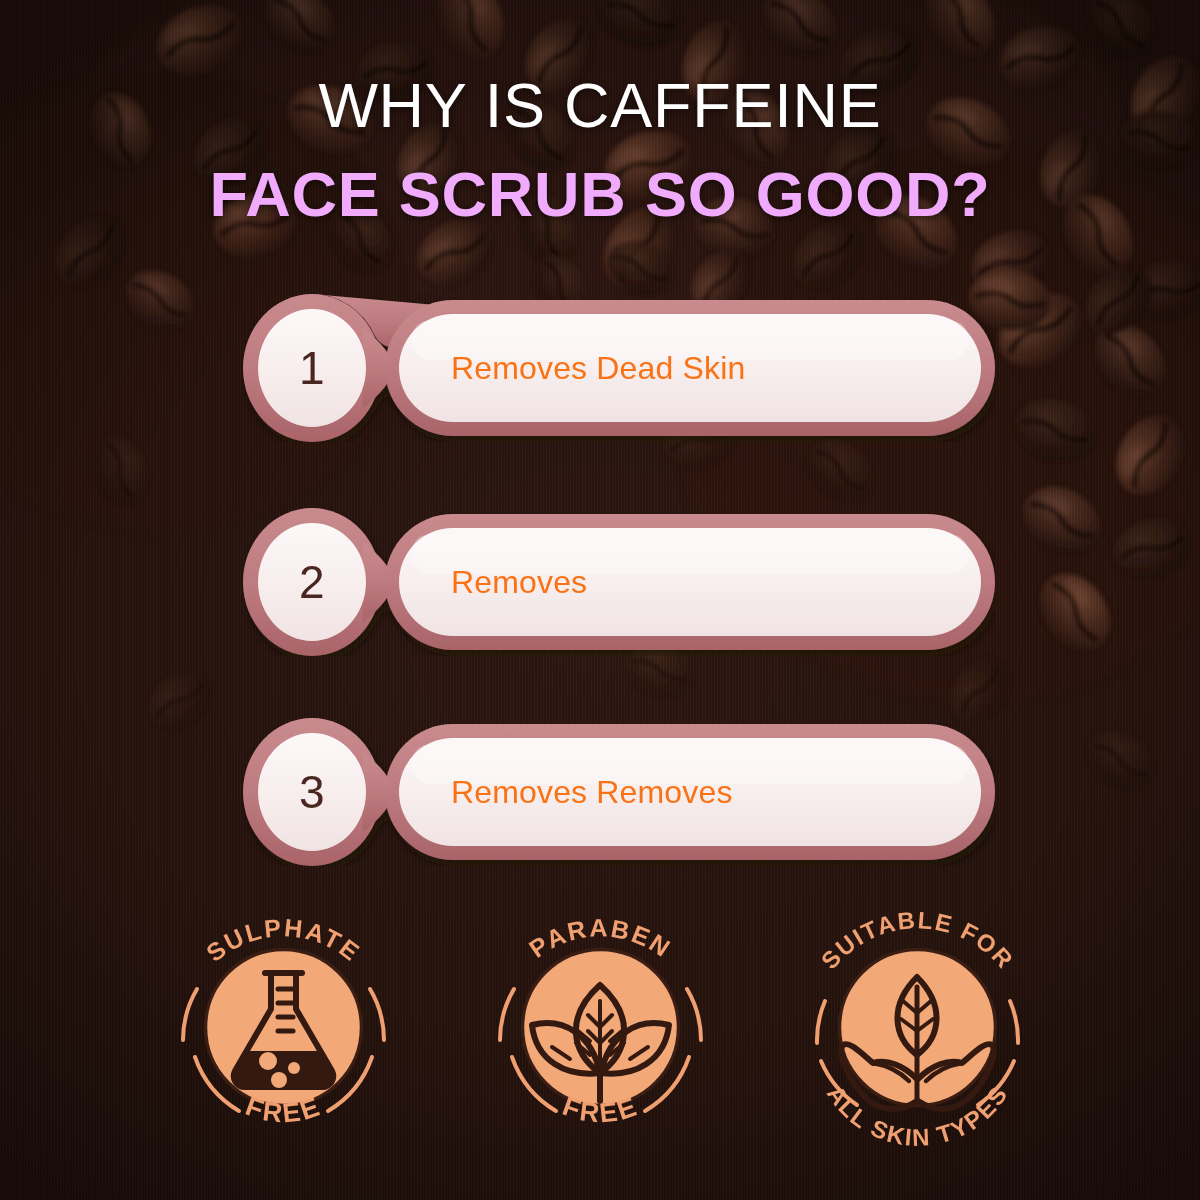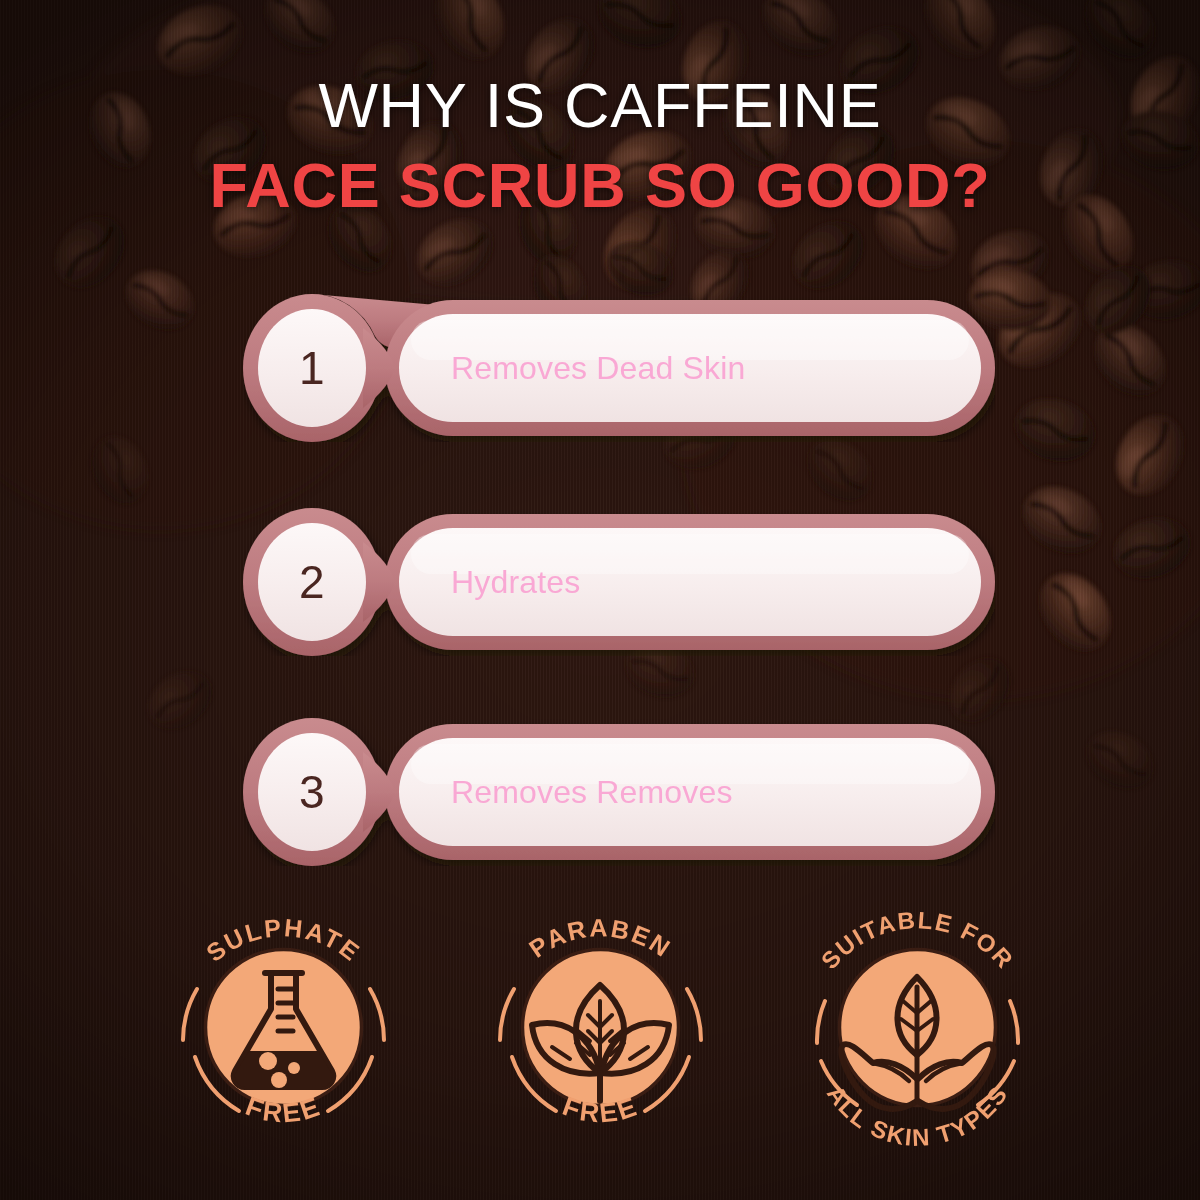--- a/index.html
+++ b/index.html
@@ -52,25 +52,25 @@
     display:block;
     font-size:63px;
     letter-spacing:.012em;
     font-weight:400;
     color:#ffffff;
     line-height:1.0;
     text-shadow:0 2px 9px rgba(0,0,0,.55);
   }
   .headline .line2 {
     display:block;
-    margin-top:17px;
+    margin-top:26px;
     font-size:63px;
     letter-spacing:.012em;
     font-weight:700;
-    color:#ef4444;
+    color:#f0abfc;
     line-height:1.0;
     text-shadow:0 2px 9px rgba(0,0,0,.55);
   }
 
   
   .rows { position:absolute; left:0; top:0; width:1200px; height:1200px; z-index:5; }
 
   .row {
     position:absolute;
     left:243px;
@@ -94,21 +94,21 @@
     color:#4a2621;
     letter-spacing:.01em;
   }
   .row .labeltext {
     position:absolute;
     left:208px; top:0;
     right:40px; height:148px;
     display:flex; align-items:center;
     font-size:32px;
     font-weight:400;
-    color:#f9a8d4;
+    color:#f97316;
     letter-spacing:.005em;
   }
 
   
   .badges {
     position:absolute;
     left:0; right:0;
     top:905px;
     height:245px;
     display:flex;
@@ -304,21 +304,21 @@
         <g filter="url(#dropA)">
           <ellipse cx="69" cy="74" rx="69" ry="74" fill="url(#roseFill1)"></ellipse>
           <rect x="142" y="6" width="610" height="136" rx="68" fill="url(#roseFill1)"></rect>
           <path d="M 120 34 Q 146 54 152 74 Q 146 94 120 114 Z" fill="url(#roseFill1)"></path>
         </g>
         <ellipse cx="69" cy="74" rx="54" ry="59" fill="url(#pillFill1)"></ellipse>
         <rect x="156" y="20" width="582" height="108" rx="54" fill="url(#pillFill1)"></rect>
         <rect x="168" y="26" width="558" height="40" rx="20" fill="#ffffff" opacity=".35"></rect>
       </svg>
       <div class="numtext">2</div>
-      <div class="labeltext">Hydrates</div>
+      <div class="labeltext">Removes</div>
     </div>
 
     <div class="row r3">
       <svg class="shell" width="752" height="148" viewBox="0 0 752 148" xmlns="http://www.w3.org/2000/svg">
         <g filter="url(#dropA)">
           <ellipse cx="69" cy="74" rx="69" ry="74" fill="url(#roseFill1)"></ellipse>
           <rect x="142" y="6" width="610" height="136" rx="68" fill="url(#roseFill1)"></rect>
           <path d="M 120 34 Q 146 54 152 74 Q 146 94 120 114 Z" fill="url(#roseFill1)"></path>
         </g>
         <ellipse cx="69" cy="74" rx="54" ry="59" fill="url(#pillFill1)"></ellipse>

